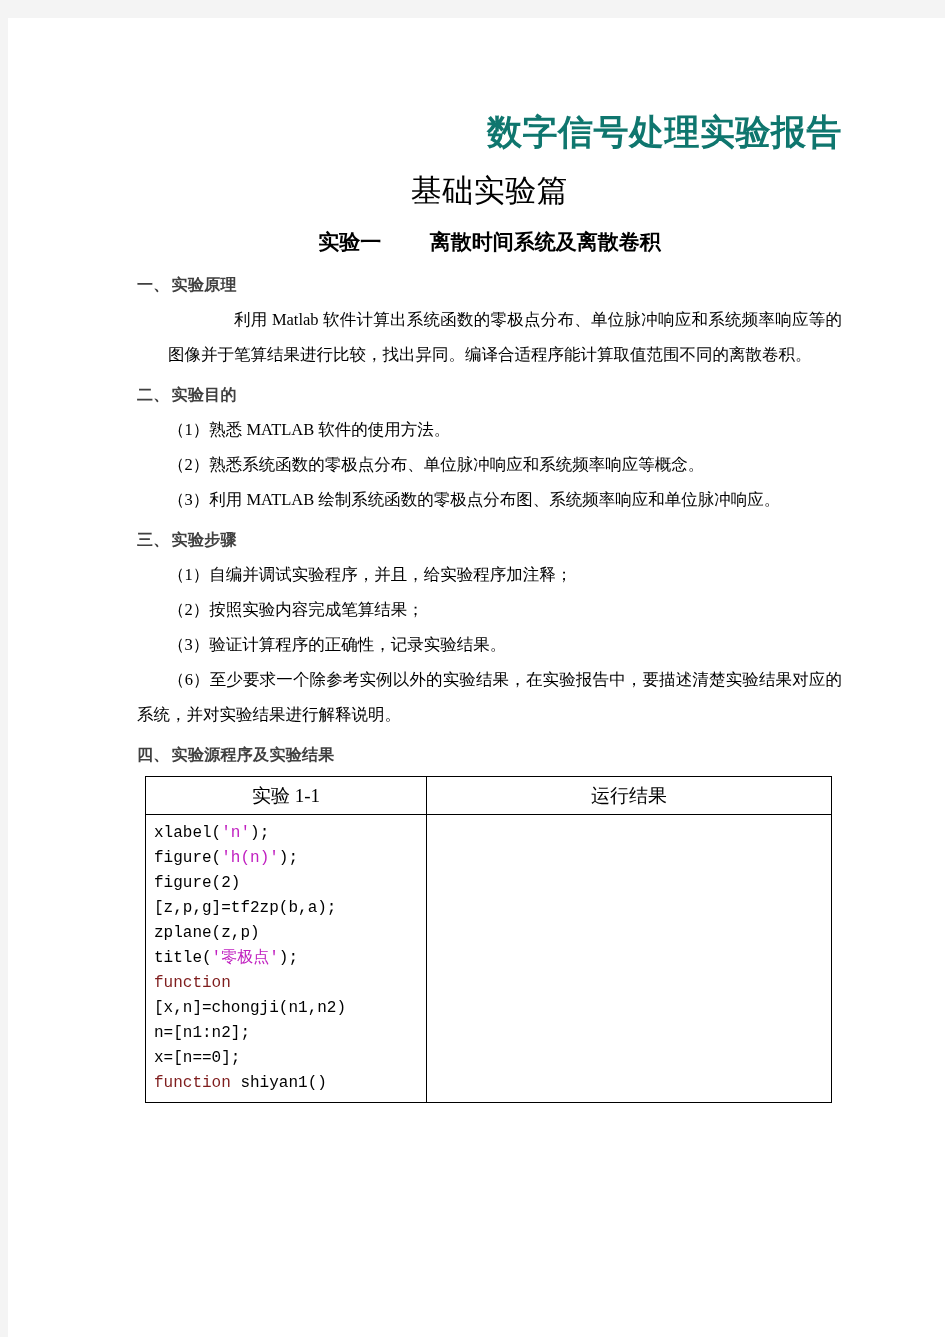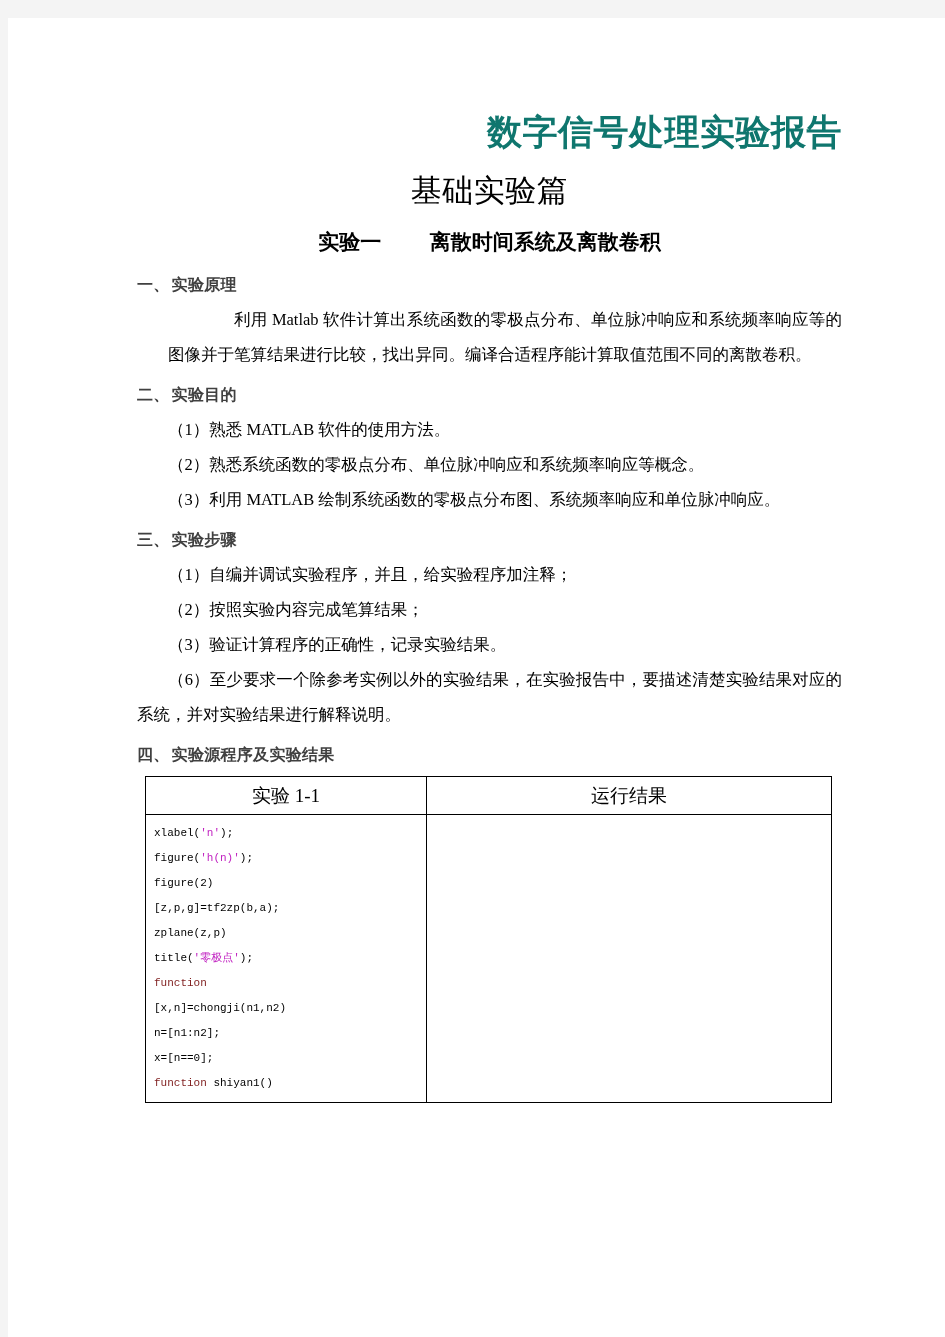--- a/index.html
+++ b/index.html
@@ -117,21 +117,21 @@
 
   .code-cell {
     padding: 6px 0 6px 8px !important;
   }
   .result-cell {
     padding: 6px 8px !important;
   }
 
   .code-line {
     font-family: "Liberation Mono", "DejaVu Sans Mono", monospace;
-    font-size: 11px;
+    font-size: 16px;
     line-height: 25px;
     color: #000;
     white-space: pre;
   }
   .tok-str { color: #c020c0; }
   .tok-kw  { color: #7f1d1d; }
 </style>
 </head>
 <body>
 

